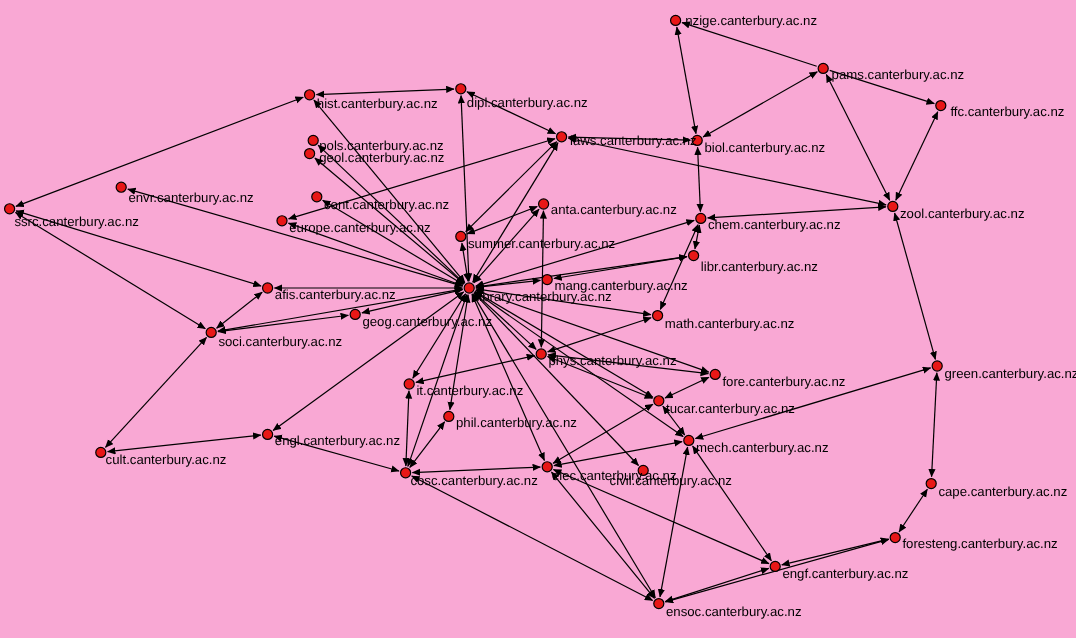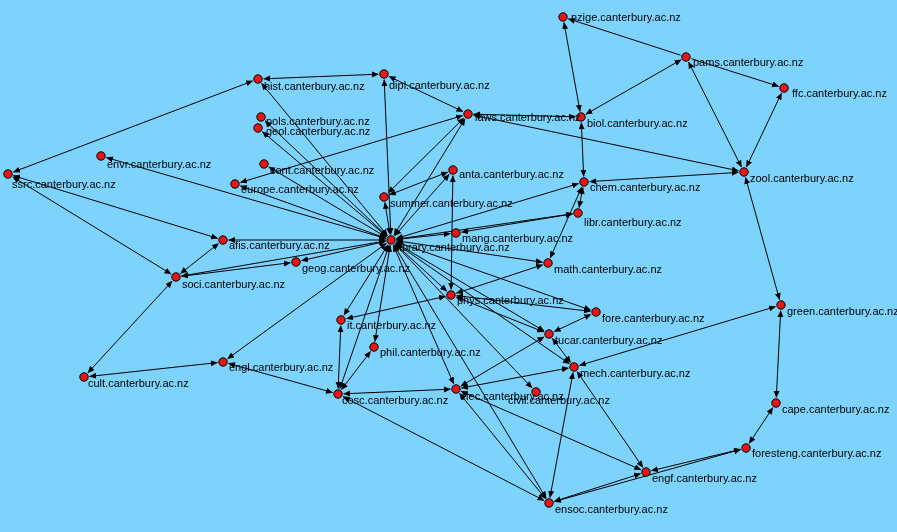--- a/index.html
+++ b/index.html
@@ -4,21 +4,21 @@
 <style>
   html, body {
     margin: 0;
     padding: 0;
     background: #ffffff;
   }
   .canvas-wrap {
     position: relative;
     width: 897px;
     height: 532px;
-    background: #7dd3fc;
+    background: #f9a8d4;
     overflow: hidden;
   }
   svg {
     display: block;
   }
   svg text {
     font-family: "Liberation Sans", "DejaVu Sans", sans-serif;
     font-size: 11px;
     fill: #000000;
   }

